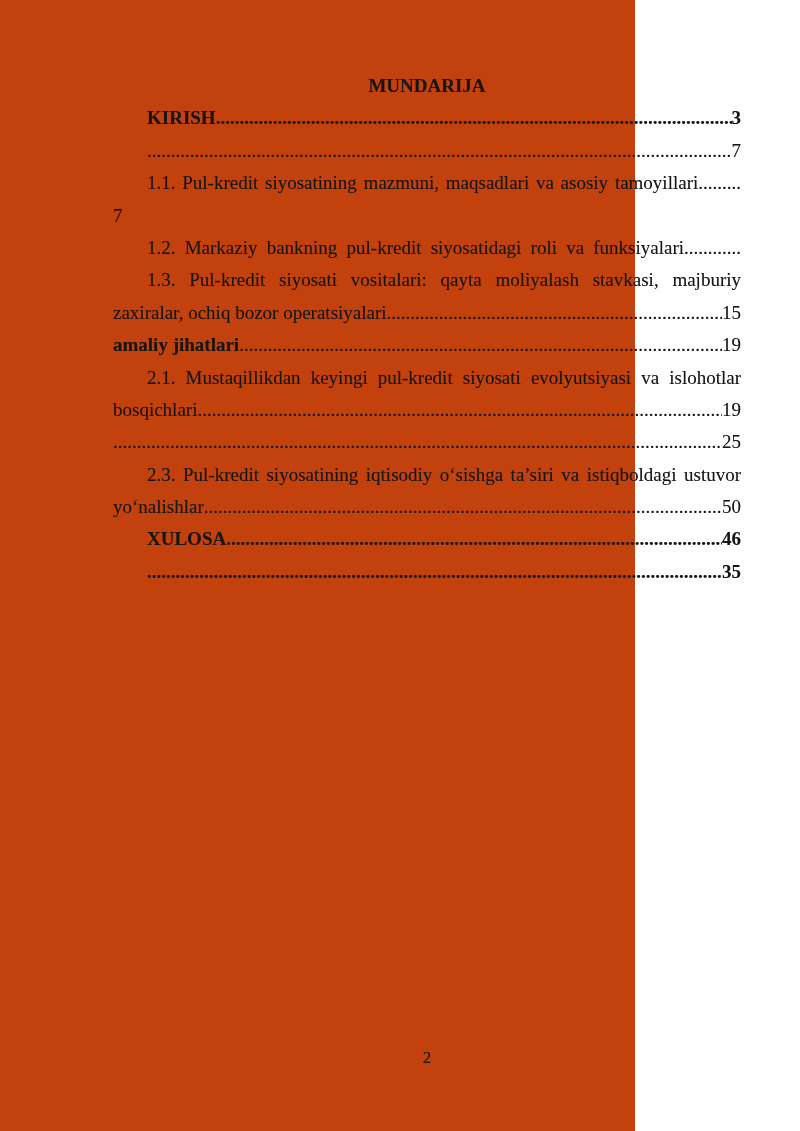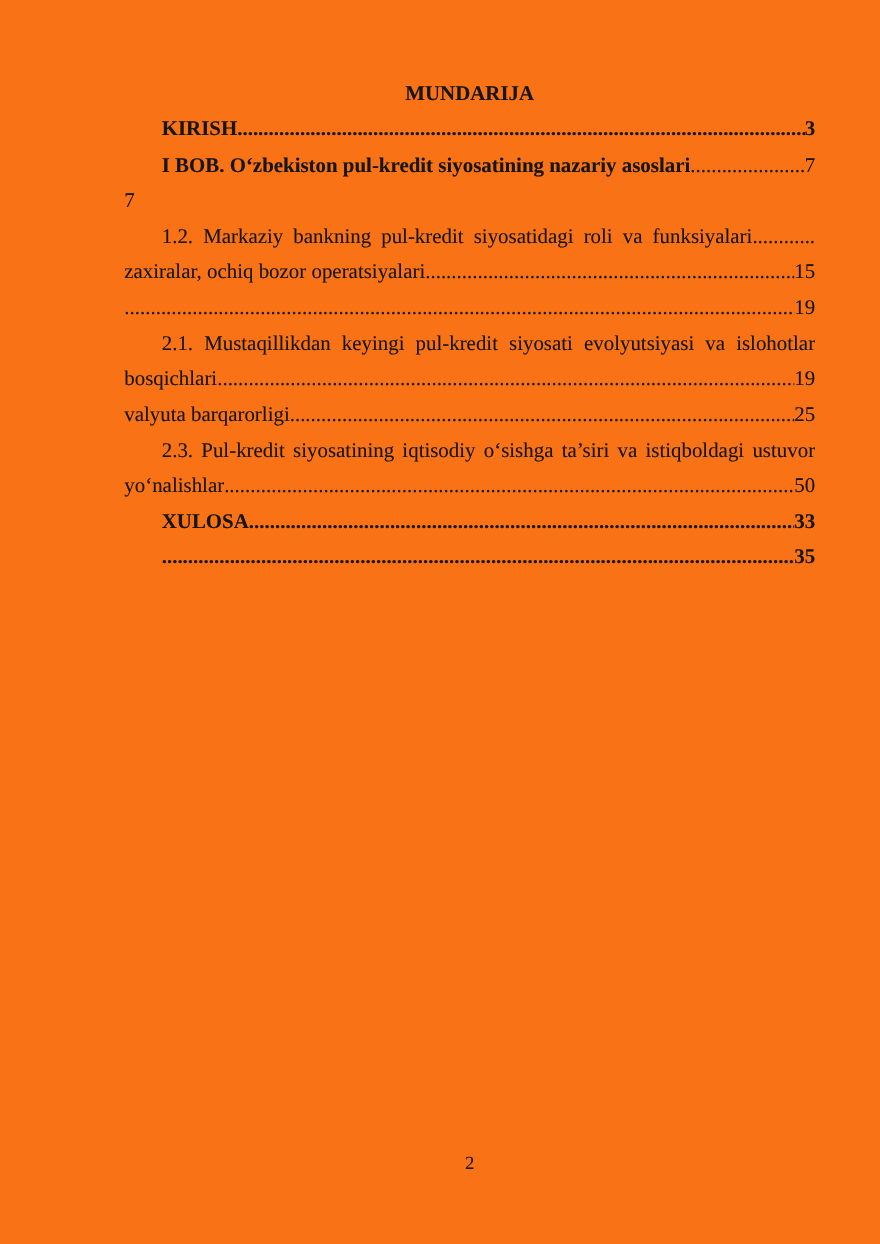--- a/index.html
+++ b/index.html
@@ -9,23 +9,23 @@
   body {
     width: 800px;
     height: 1131px;
     background: #fefefe;
     font-family: "Liberation Serif", "DejaVu Serif", serif;
     color: #161616;
     overflow: hidden;
   }
   .page {
     position: relative;
-    width: 800px;
+    width: 635px;
     height: 1131px;
-    background: #f97316;
+    background: #c2410c;
   }
   .content {
     position: absolute;
     left: 113px;
     top: 70px;
     width: 628px;
   }
   .line {
     height: 32.4px;
     line-height: 32.4px;
@@ -81,56 +81,57 @@
 <div class="page">
   <div class="content">
     <div class="line title">MUNDARIJA</div>
     <div id="toc-list">
         <div class="line leader indent">
           <span class="lbl b">KIRISH</span>
           <span class="dots b">........................................................................................................................................................................................................</span>
           <span class="pg b">3</span>
         </div>
         <div class="line leader indent">
-          <span class="lbl b">I BOB. O‘zbekiston pul-kredit siyosatining nazariy asoslari</span>
           <span class="dots">........................................................................................................................................................................................................</span>
           <span class="pg">7</span>
         </div>
+        <div class="line justify indent"><span class="lbl">1.1. Pul-kredit siyosatining mazmuni, maqsadlari va asosiy tamoyillari.........</span></div>
         <div class="line plain"><span class="lbl">7</span></div>
         <div class="line justify indent"><span class="lbl">1.2. Markaziy bankning pul-kredit siyosatidagi roli va funksiyalari............</span></div>
+        <div class="line justify indent"><span class="lbl">1.3. Pul-kredit siyosati vositalari: qayta moliyalash stavkasi, majburiy</span></div>
         <div class="line leader">
           <span class="lbl">zaxiralar, ochiq bozor operatsiyalari</span>
           <span class="dots">........................................................................................................................................................................................................</span>
           <span class="pg">15</span>
         </div>
         <div class="line leader">
+          <span class="lbl b">amaliy jihatlari</span>
           <span class="dots">........................................................................................................................................................................................................</span>
           <span class="pg">19</span>
         </div>
         <div class="line justify indent"><span class="lbl">2.1. Mustaqillikdan keyingi pul-kredit siyosati evolyutsiyasi va islohotlar</span></div>
         <div class="line leader">
           <span class="lbl">bosqichlari</span>
           <span class="dots">........................................................................................................................................................................................................</span>
           <span class="pg">19</span>
         </div>
         <div class="line leader">
-          <span class="lbl">valyuta barqarorligi</span>
           <span class="dots">........................................................................................................................................................................................................</span>
           <span class="pg">25</span>
         </div>
         <div class="line justify indent"><span class="lbl">2.3. Pul-kredit siyosatining iqtisodiy o‘sishga ta’siri va istiqboldagi ustuvor</span></div>
         <div class="line leader">
           <span class="lbl">yo‘nalishlar</span>
           <span class="dots">........................................................................................................................................................................................................</span>
           <span class="pg">50</span>
         </div>
         <div class="line leader indent">
           <span class="lbl b">XULOSA</span>
           <span class="dots b">........................................................................................................................................................................................................</span>
-          <span class="pg b">33</span>
+          <span class="pg b">46</span>
         </div>
         <div class="line leader indent">
           <span class="dots b">........................................................................................................................................................................................................</span>
           <span class="pg b">35</span>
         </div>
       </div>
   </div>
   <div class="footer">2</div>
 </div>
 

